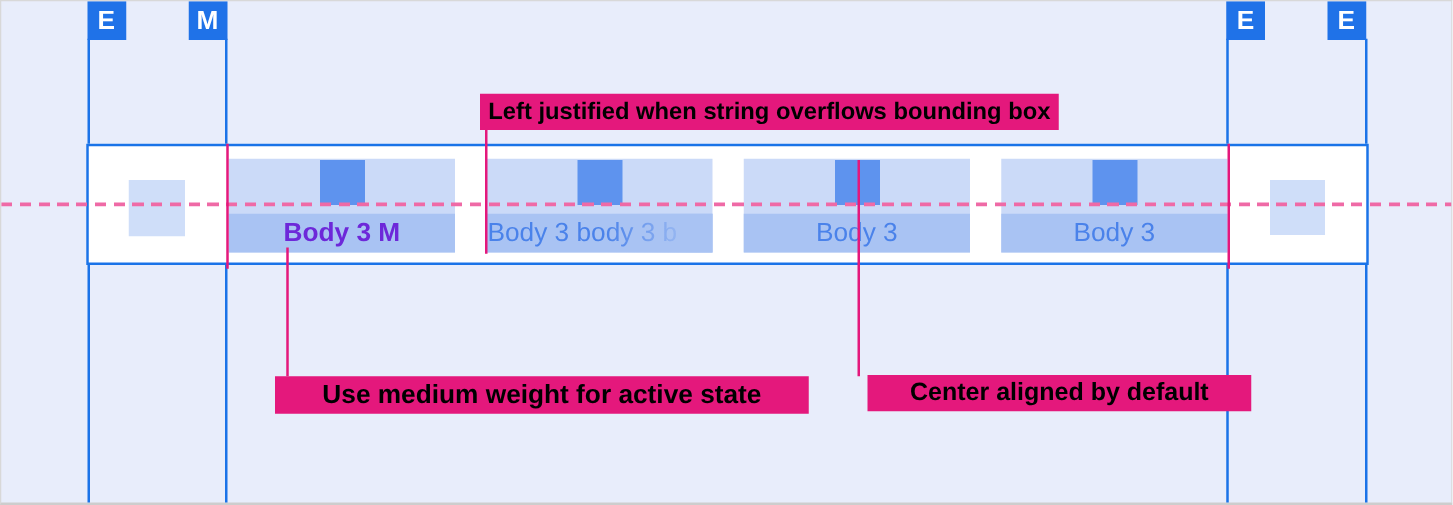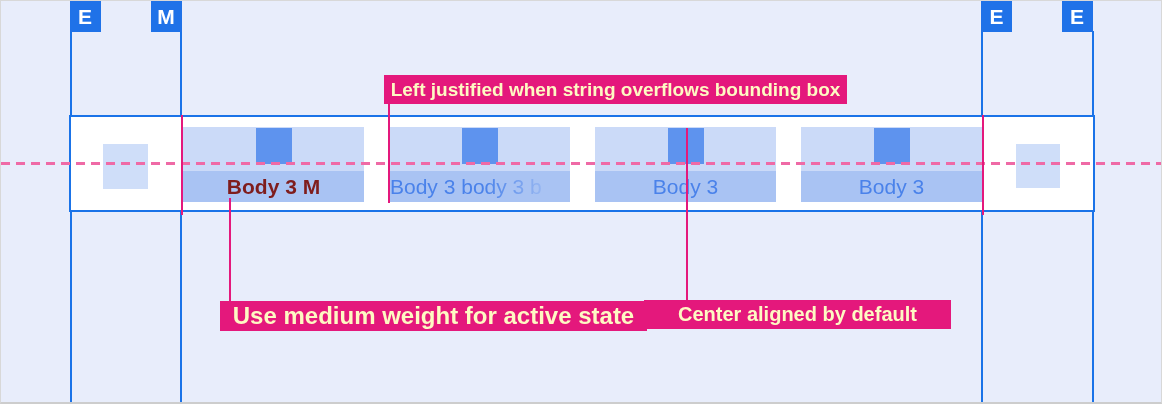--- a/index.html
+++ b/index.html
@@ -21,38 +21,38 @@
     box-sizing:border-box;background:#fff;border:2px solid #1a73e8;
   }
   
   .tab{position:absolute;top:126px;width:181px;height:75px;background:#cbdaf8;}
   .tab .glyph{position:absolute;top:1px;left:72.5px;width:36px;height:36px;background:#5e93ee;}
   .tab .row{
     position:absolute;left:0;bottom:0;width:100%;height:31px;background:#a9c3f3;
     font-size:21px;line-height:31px;color:#4a82ea;text-align:center;
     white-space:nowrap;overflow:hidden;
   }
-  .tab.active .row{font-weight:700;color:#7f1d1d;margin-top:20px;}
+  .tab.active .row{font-weight:700;color:#6d28d9;margin-top:20px;}
   .tab.truncate .row{text-align:left;padding-left:1px;box-sizing:border-box;}
   .tab .fade{
     position:absolute;right:0;bottom:0;width:86px;height:31px;
     background:linear-gradient(90deg, rgba(169,195,243,0) 0%, #a9c3f3 85%);
   }
   
   .ph{position:absolute;background:#cfdef9;}
   
   .dashline{
     position:absolute;left:0;top:161px;width:1162px;height:3px;
     background:repeating-linear-gradient(90deg,#ef6aa6 0 9px,rgba(0,0,0,0) 9px 15px);
   }
   
   .conn{position:absolute;width:2px;background:#e4187c;}
   
   .callout{
-    position:absolute;box-sizing:border-box;background:#e4187c;color:#fef9c3;
+    position:absolute;box-sizing:border-box;background:#e4187c;color:#000000;
     font-weight:700;text-align:center;
   }
   .callout .caret{
     position:absolute;top:-8px;left:198px;width:0;height:0;
     border-left:8px solid rgba(0,0,0,0);border-right:8px solid rgba(0,0,0,0);
     border-bottom:8px solid #e4187c;
   }
 </style>
 </head>
 <body>
@@ -94,22 +94,22 @@
 
   <div class="conn" style="left:179.5px;top:114px;height:100px"></div>
   <div class="conn" style="left:980.5px;top:114px;height:100px"></div>
   <div class="conn" style="left:386.5px;top:103px;height:99px"></div>
   <div class="conn" style="left:227.5px;top:197px;height:103px"></div>
   <div class="conn" style="left:684.5px;top:127px;height:173px"></div>
 
   <div class="callout" style="left:383px;top:74px;width:463px;height:29px;font-size:19px;line-height:29px">Left justified when string overflows bounding box</div>
 
 
-  <div class="callout" style="left:219px;top:300px;width:427px;height:30px;font-size:24px;line-height:30px">Use medium weight for active state</div>
+  <div class="callout" style="left:219px;top:300px;width:427px;height:30px;font-size:21px;line-height:30px">Use medium weight for active state</div>
 
-  <div class="callout" style="left:643px;top:299px;width:307px;height:29px;font-size:20px;line-height:29px">Center aligned by default</div>
+  <div class="callout" style="left:693px;top:299px;width:307px;height:29px;font-size:20px;line-height:29px">Center aligned by default</div>
 
   <div class="marker" style="left:68.5px">E</div>
   <div class="marker" style="left:149.5px">M</div>
   <div class="marker" style="left:980px">E</div>
   <div class="marker" style="left:1060.5px">E</div>
 
 </div>
 
 </body></html>

